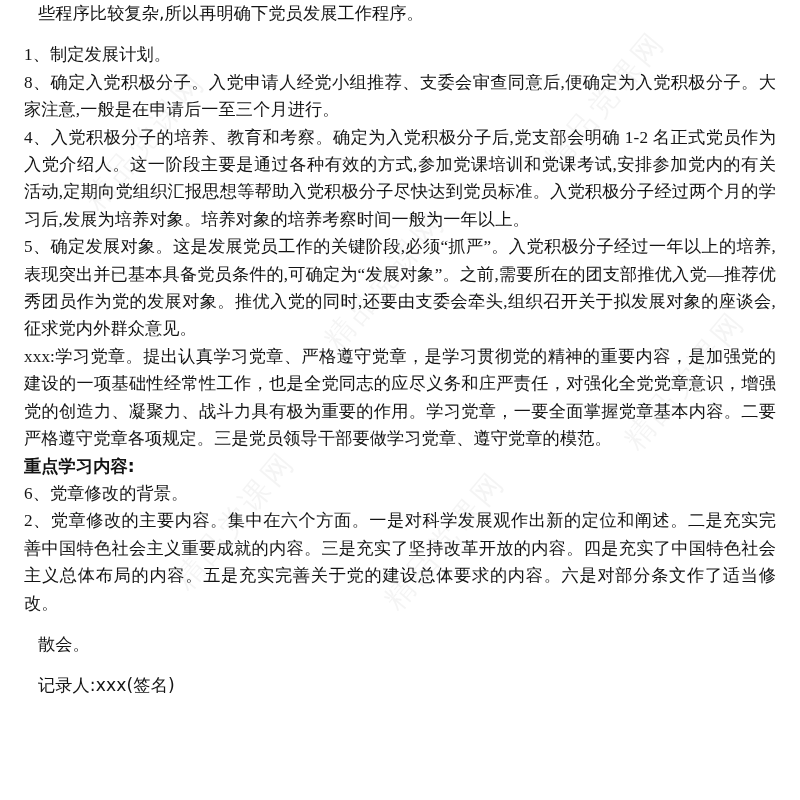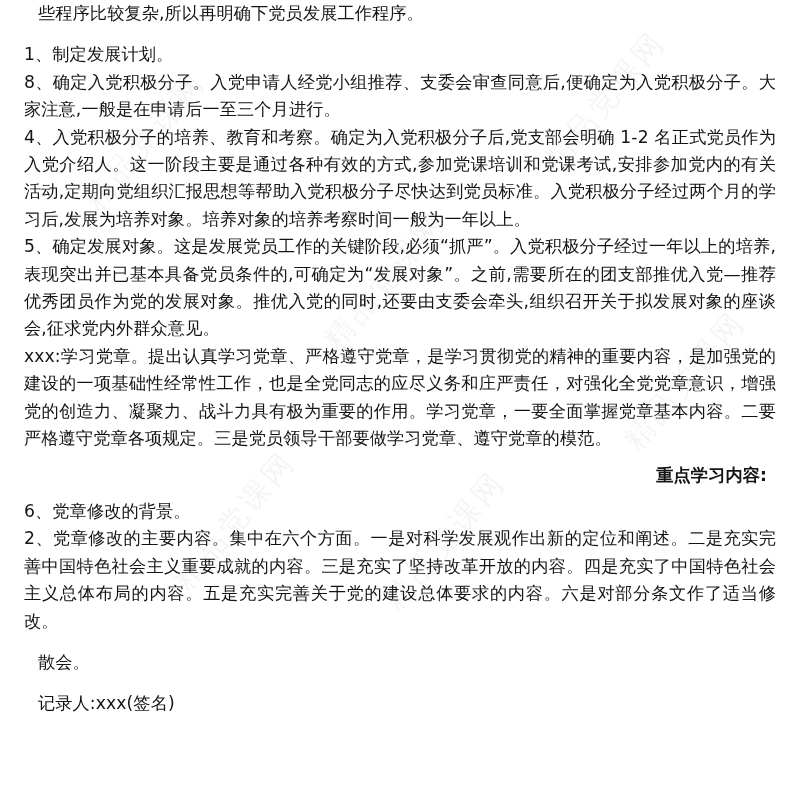--- a/index.html
+++ b/index.html
@@ -27,25 +27,25 @@
       letter-spacing: 0.1px;
     }
     .line {
       margin: 14px;
       white-space: nowrap;
     }
     .para {
       margin: 0;
       text-align: justify;
       text-align-last: left;
+      font-family: Liberation Serif, serif;
     }
     .heading {
       font-weight: bold;
-      margin: 9px;
-      text-align: right;
+      margin: 0;
     }
     .watermark-layer {
       position: absolute;
       inset: 0;
       pointer-events: none;
       overflow: hidden;
     }
     .watermark {
       position: absolute;
       font-family: "DejaVu Sans", sans-serif;

